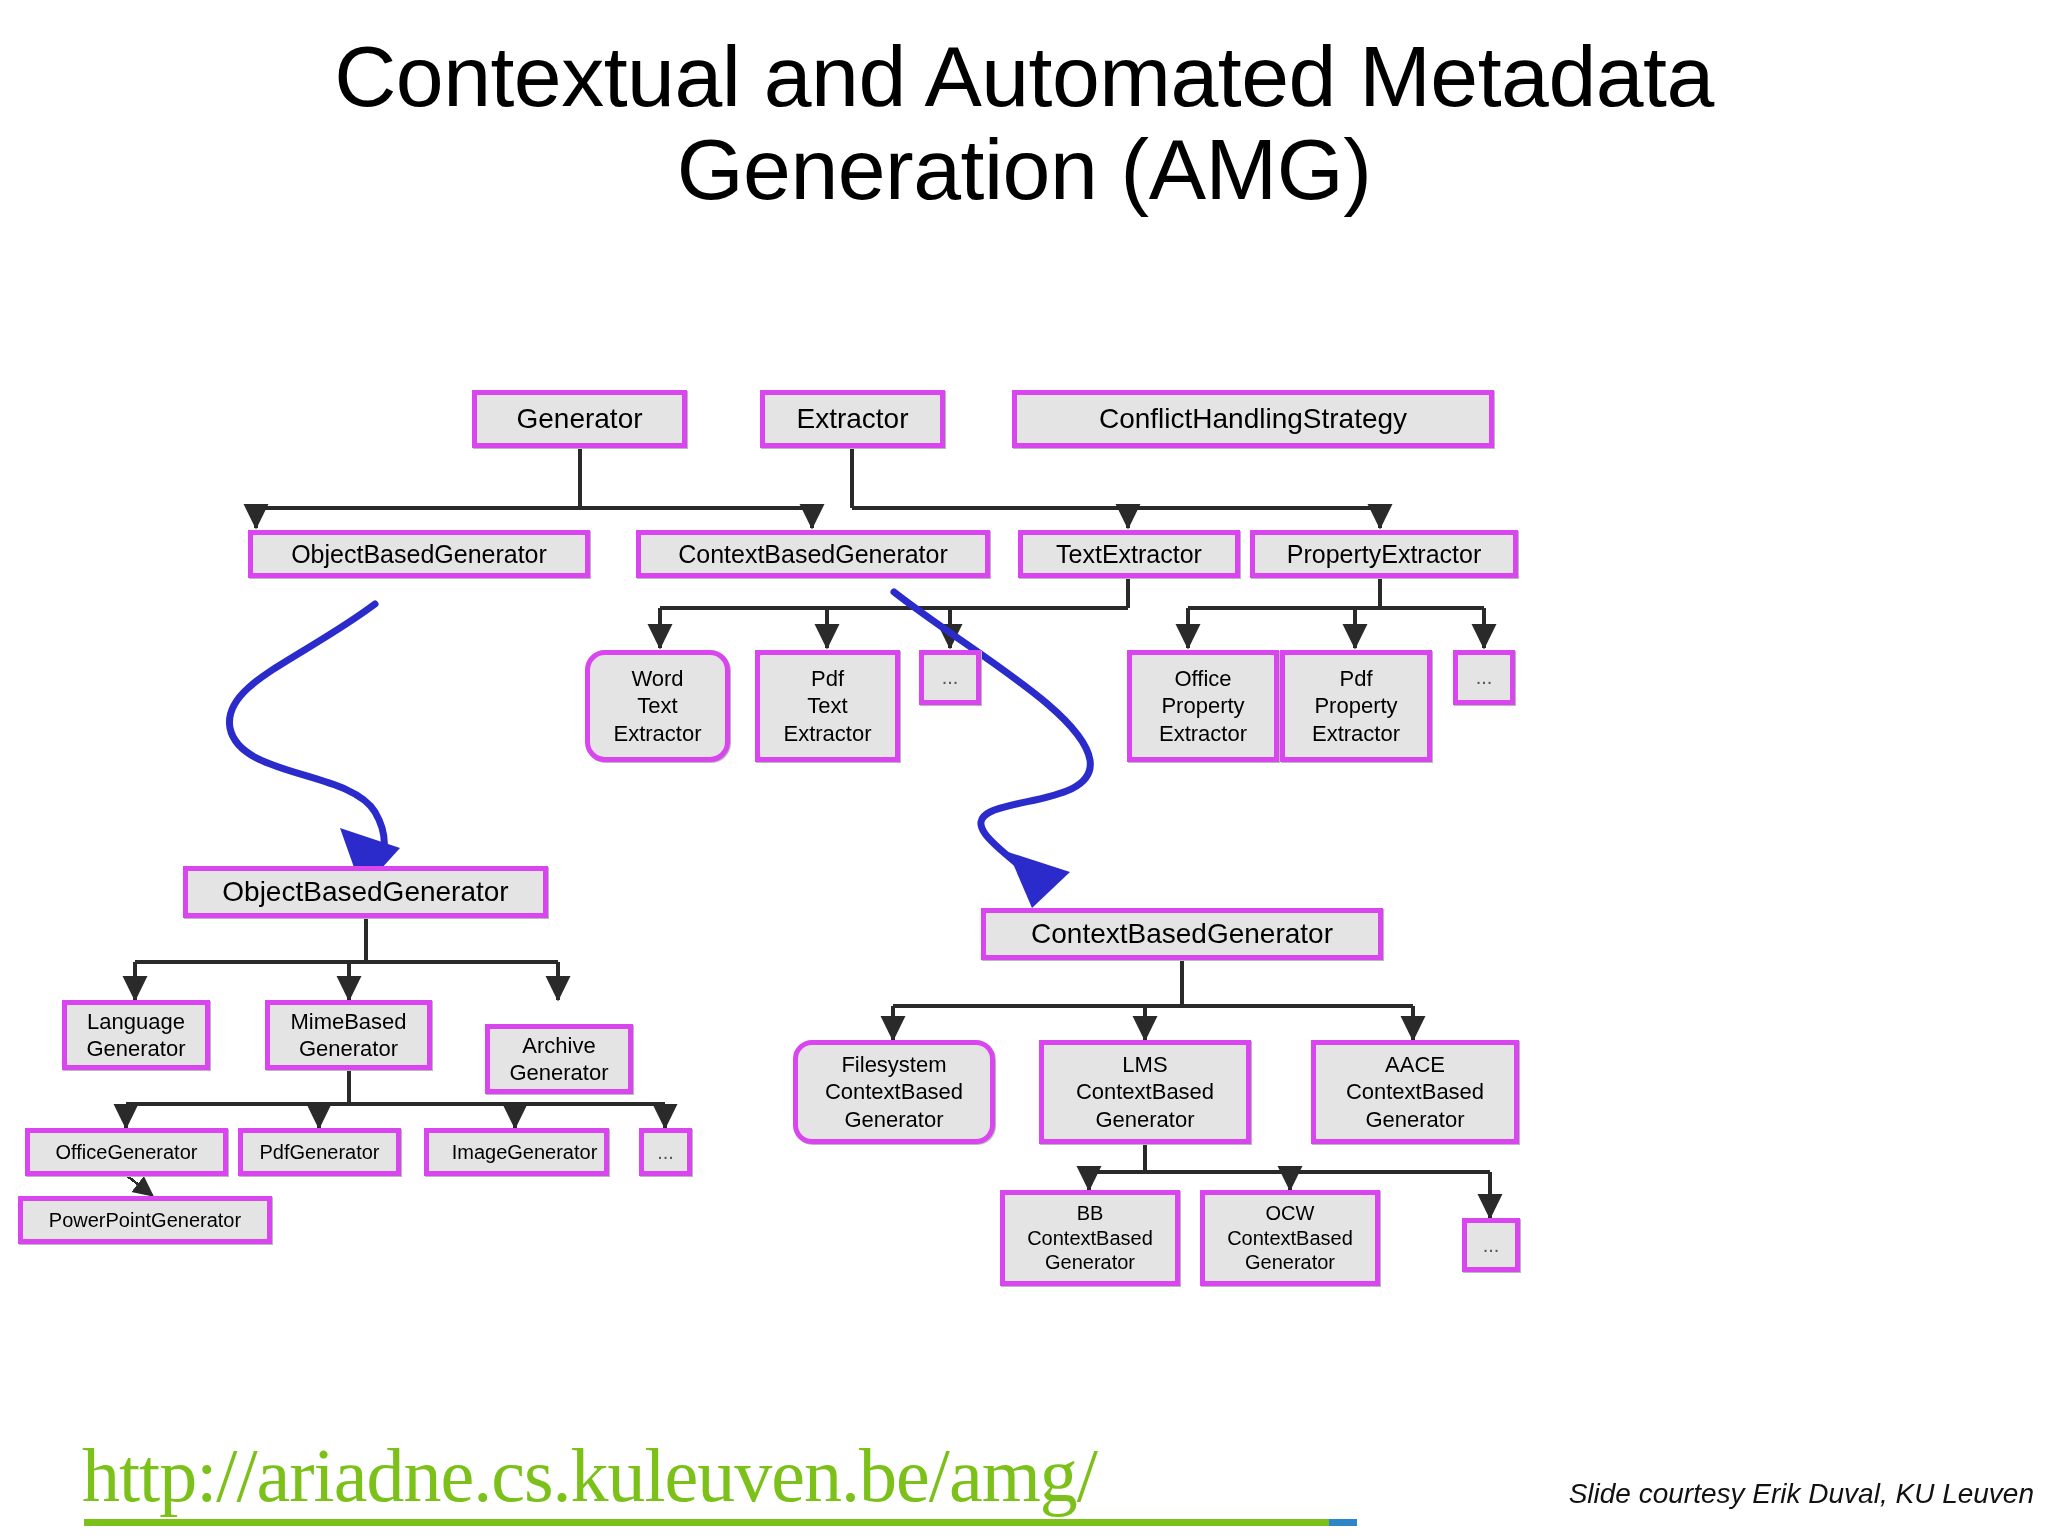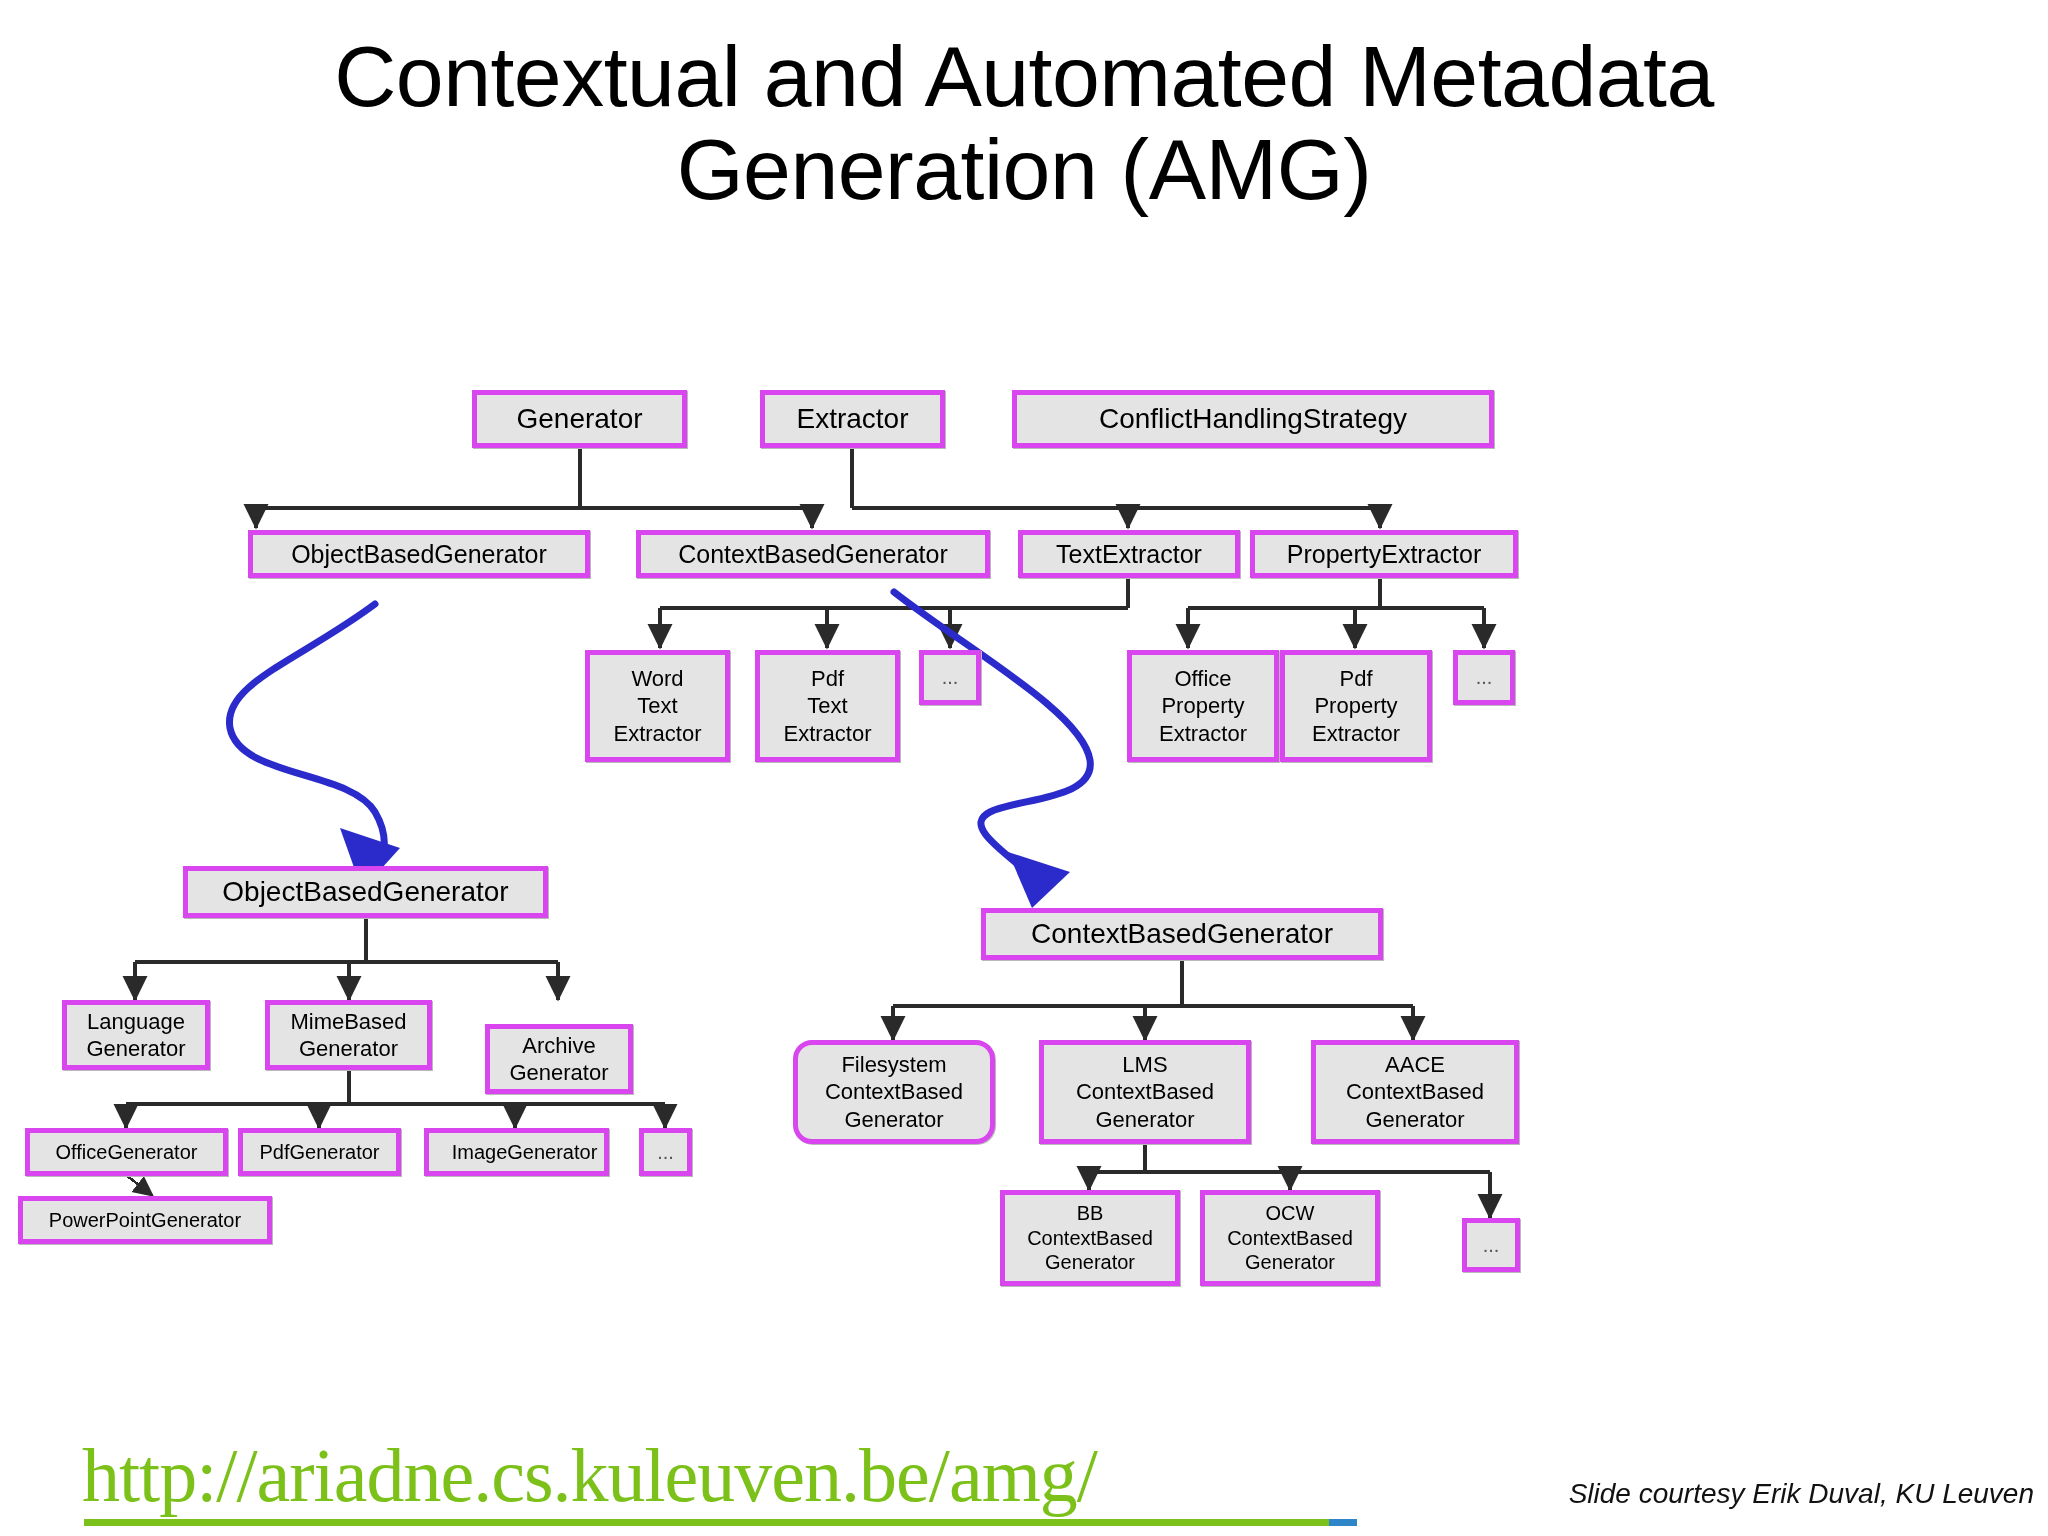--- a/index.html
+++ b/index.html
@@ -149,21 +149,21 @@
 
     <div class="node n-big" style="left:472px;top:390px;width:215px;height:58px;">Generator</div>
     <div class="node n-big" style="left:760px;top:390px;width:185px;height:58px;">Extractor</div>
     <div class="node n-big" style="left:1012px;top:390px;width:482px;height:58px;">ConflictHandlingStrategy</div>
 
     <div class="node n-mid" style="left:248px;top:530px;width:342px;height:48px;">ObjectBasedGenerator</div>
     <div class="node n-mid" style="left:636px;top:530px;width:354px;height:48px;">ContextBasedGenerator</div>
     <div class="node n-mid" style="left:1018px;top:530px;width:222px;height:48px;">TextExtractor</div>
     <div class="node n-mid" style="left:1250px;top:530px;width:268px;height:48px;">PropertyExtractor</div>
 
-    <div class="node n-sm" style="left:585px;top:650px;width:145px;height:112px;">Word
+    <div class="node n-sm" style="left:585px;top:650px;width:145px;height:112px;border-radius:20px;">Word
 Text
 Extractor</div>
     <div class="node n-sm" style="left:755px;top:650px;width:145px;height:112px;">Pdf
 Text
 Extractor</div>
     <div class="node n-dots" style="left:919px;top:650px;width:62px;height:55px;">...</div>
     <div class="node n-sm" style="left:1127px;top:650px;width:152px;height:112px;">Office
 Property
 Extractor</div>
     <div class="node n-sm" style="left:1280px;top:650px;width:152px;height:112px;">Pdf

